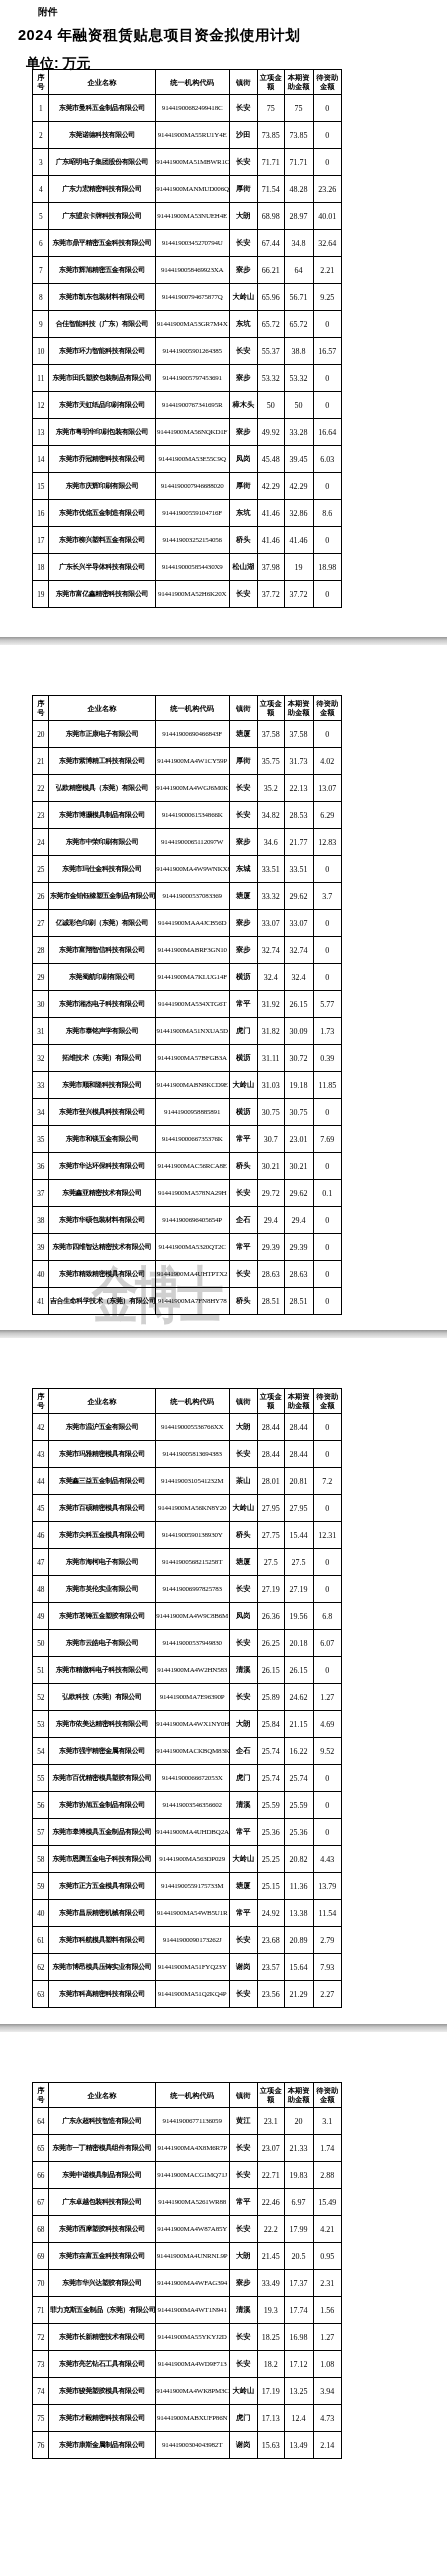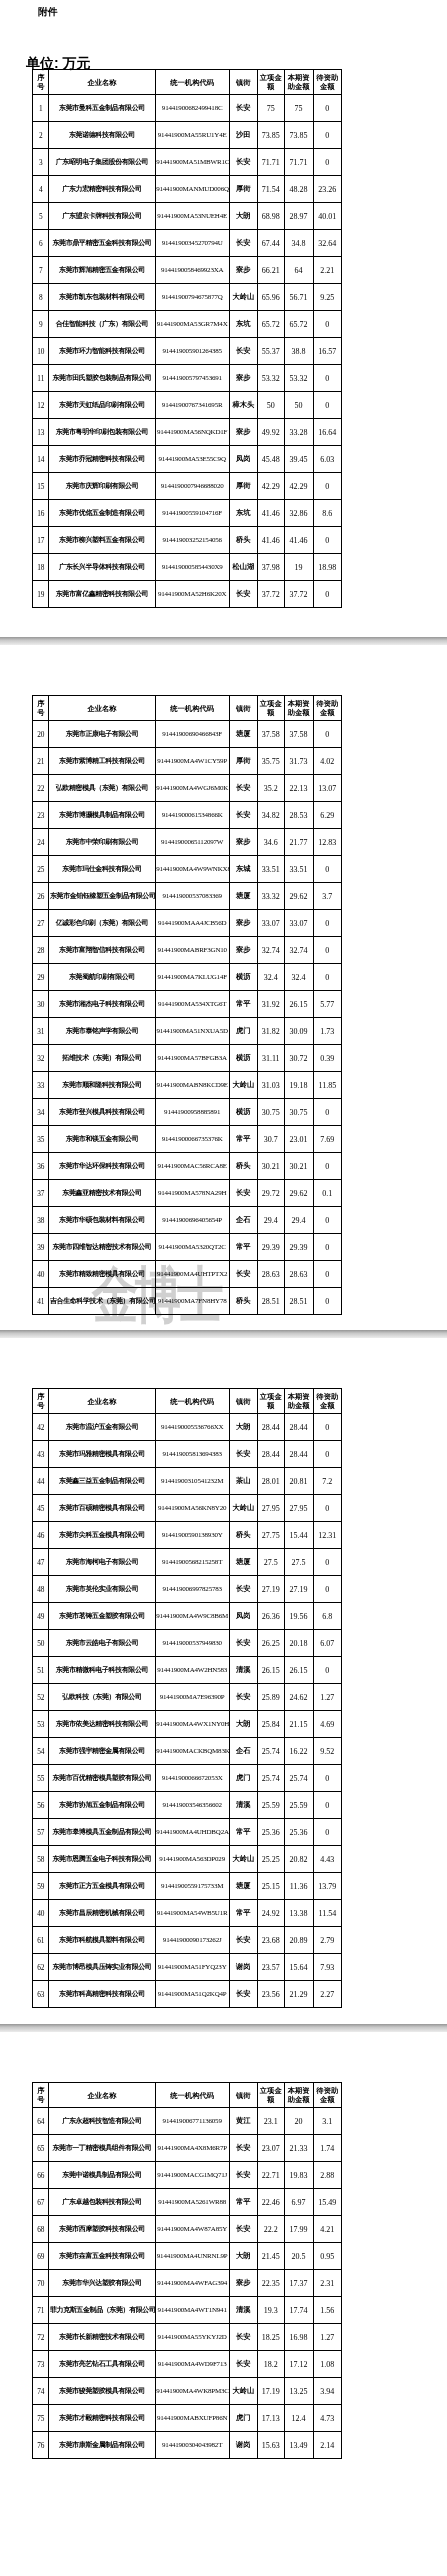--- a/index.html
+++ b/index.html
@@ -32,20 +32,21 @@
     color:#c5c5c5;opacity:.8;letter-spacing:-4.9px;white-space:nowrap;
     transform:scaleX(.76);transform-origin:left top;font-family:"Liberation Sans",sans-serif;}
 </style>
 </head>
 <body>
 
 <div class="canvas">
 
   <div class="page h1" data-pg="0">
     <div class="attachment">附件</div>
+    <div class="title">2024 年融资租赁贴息项目资金拟使用计划</div>
     <div class="unit">单位: 万元</div>
     <table class="doc-table">
         <thead>
           <tr>
             <th class="c0">序号</th>
             <th class="c1">企业名称</th>
             <th class="c2">统一机构代码</th>
             <th class="c3">镇街</th>
             <th class="c4">立项金额</th>
             <th class="c5">本期资助金额</th>
@@ -733,21 +734,21 @@
             <td class="c3 town">大朗</td>
             <td class="c4 num">21.45</td>
             <td class="c5 num">20.5</td>
             <td class="c6 num">0.95</td>
           </tr>
           <tr>
             <td class="c0 idx">70</td>
             <td class="c1 company">东莞市华兴达塑胶有限公司</td>
             <td class="c2 code">91441900MA4WFAG394</td>
             <td class="c3 town">寮步</td>
-            <td class="c4 num">22.35</td>
+            <td class="c4 num">33.49</td>
             <td class="c5 num">17.37</td>
             <td class="c6 num">2.31</td>
           </tr>
           <tr>
             <td class="c0 idx">71</td>
             <td class="c1 company">菲力克斯五金制品（东莞）有限公司</td>
             <td class="c2 code">91441900MA4WT1N941</td>
             <td class="c3 town">清溪</td>
             <td class="c4 num">19.3</td>
             <td class="c5 num">17.74</td>

